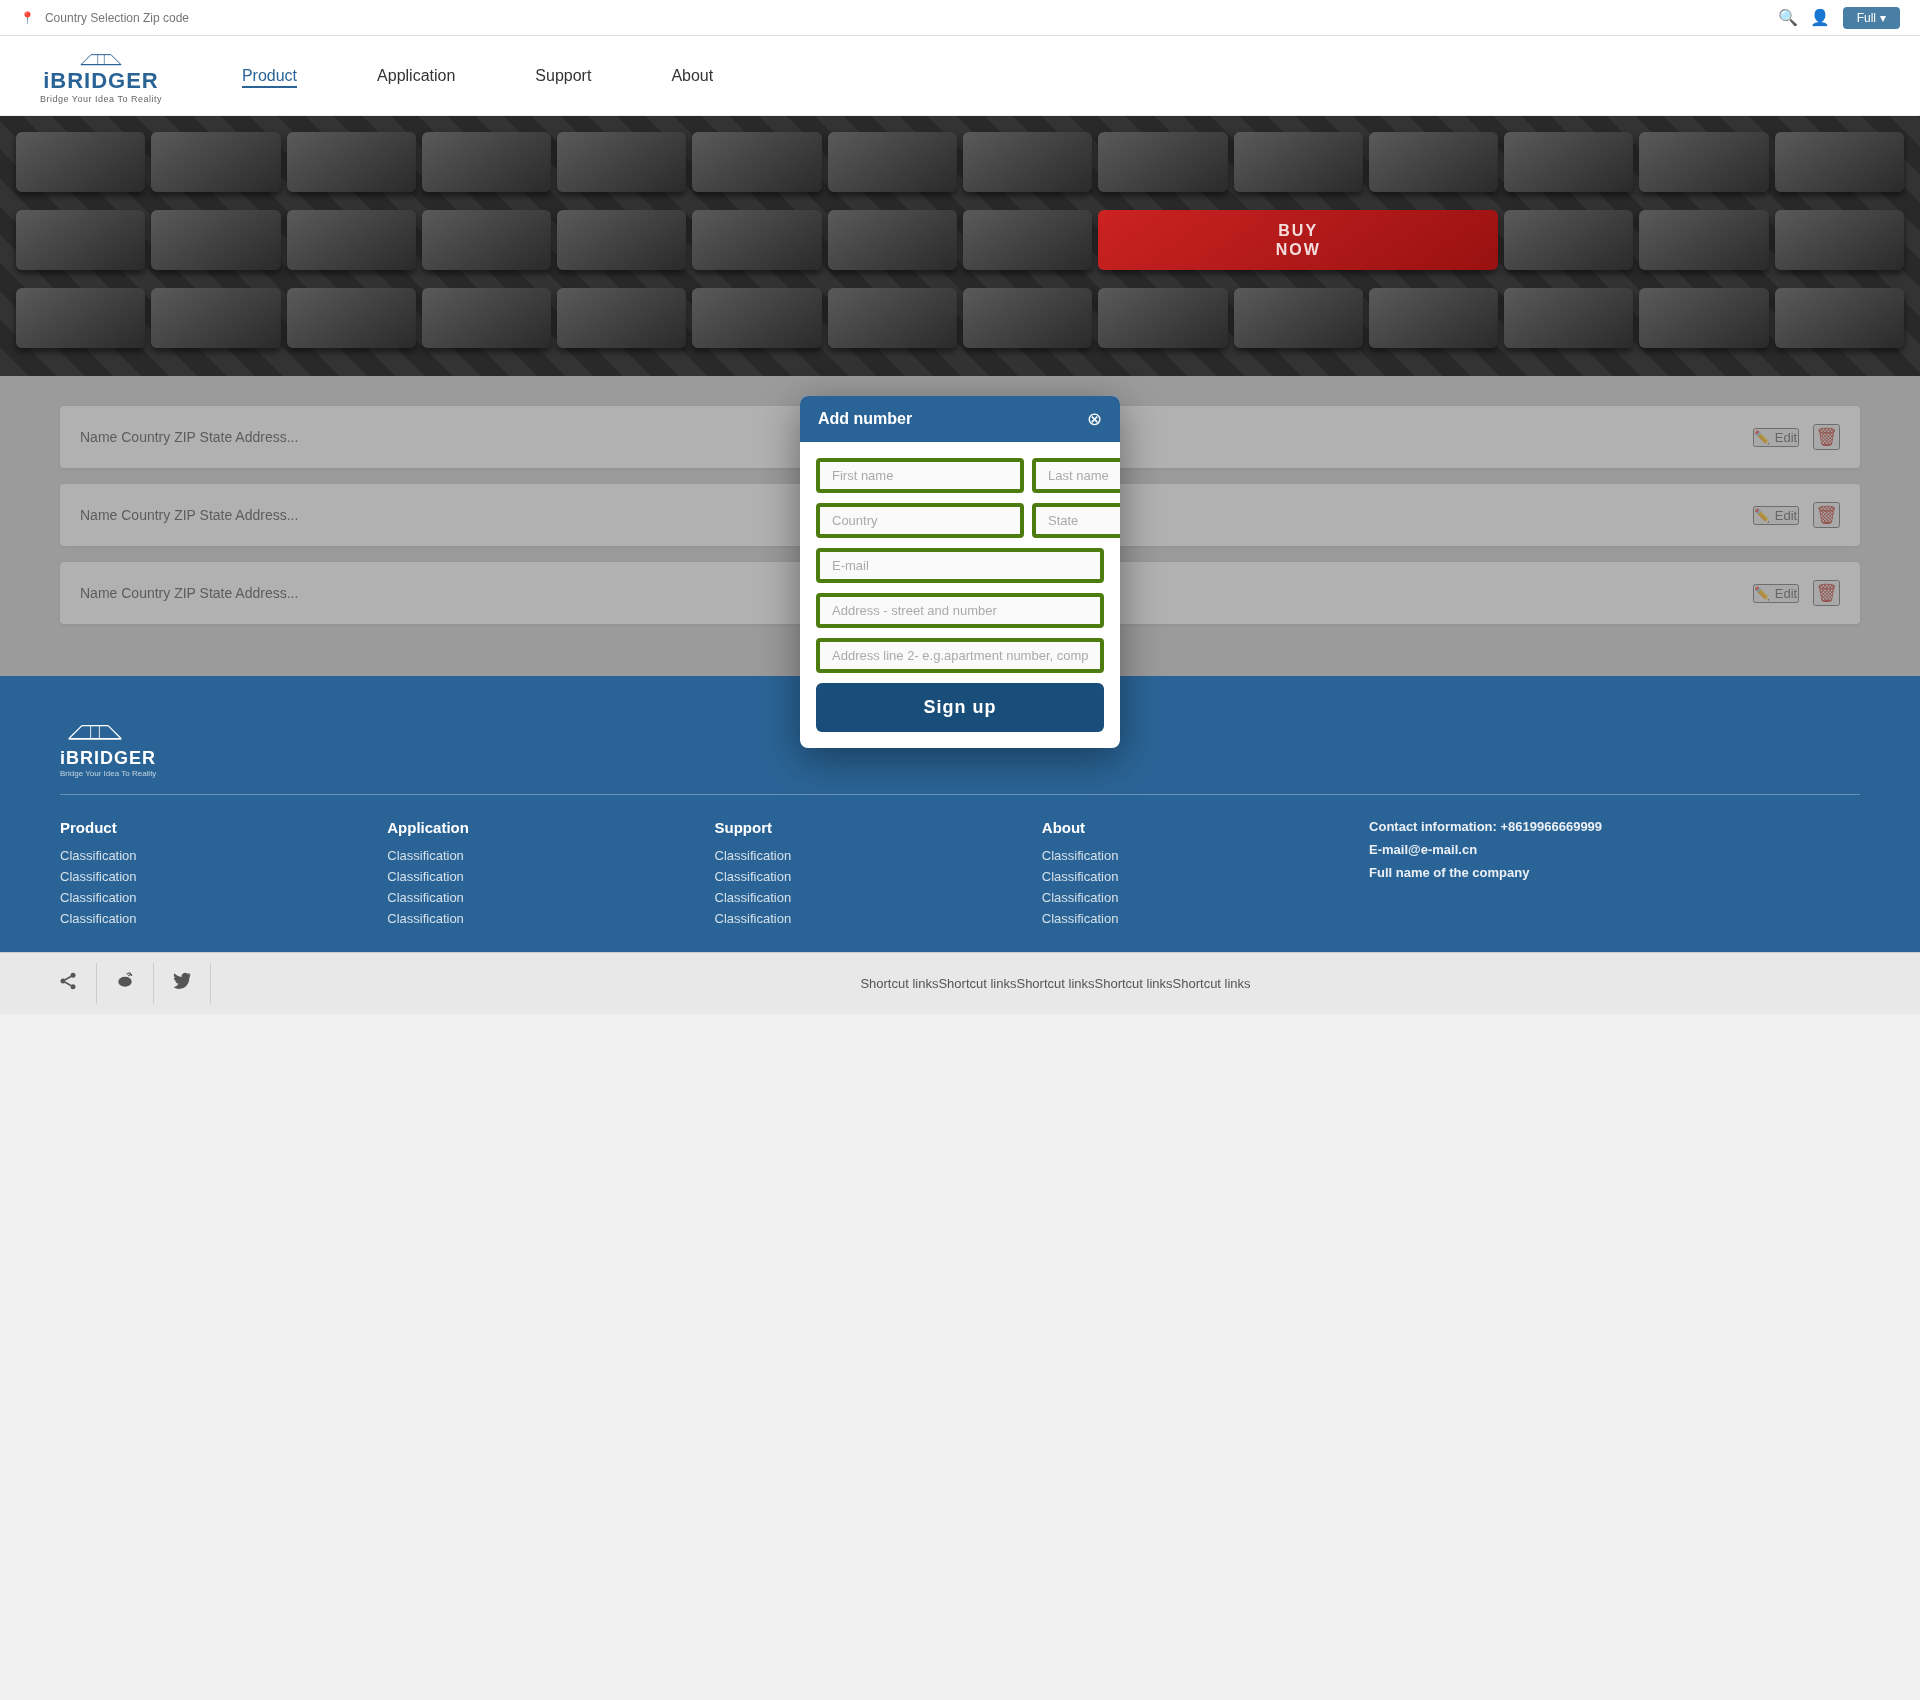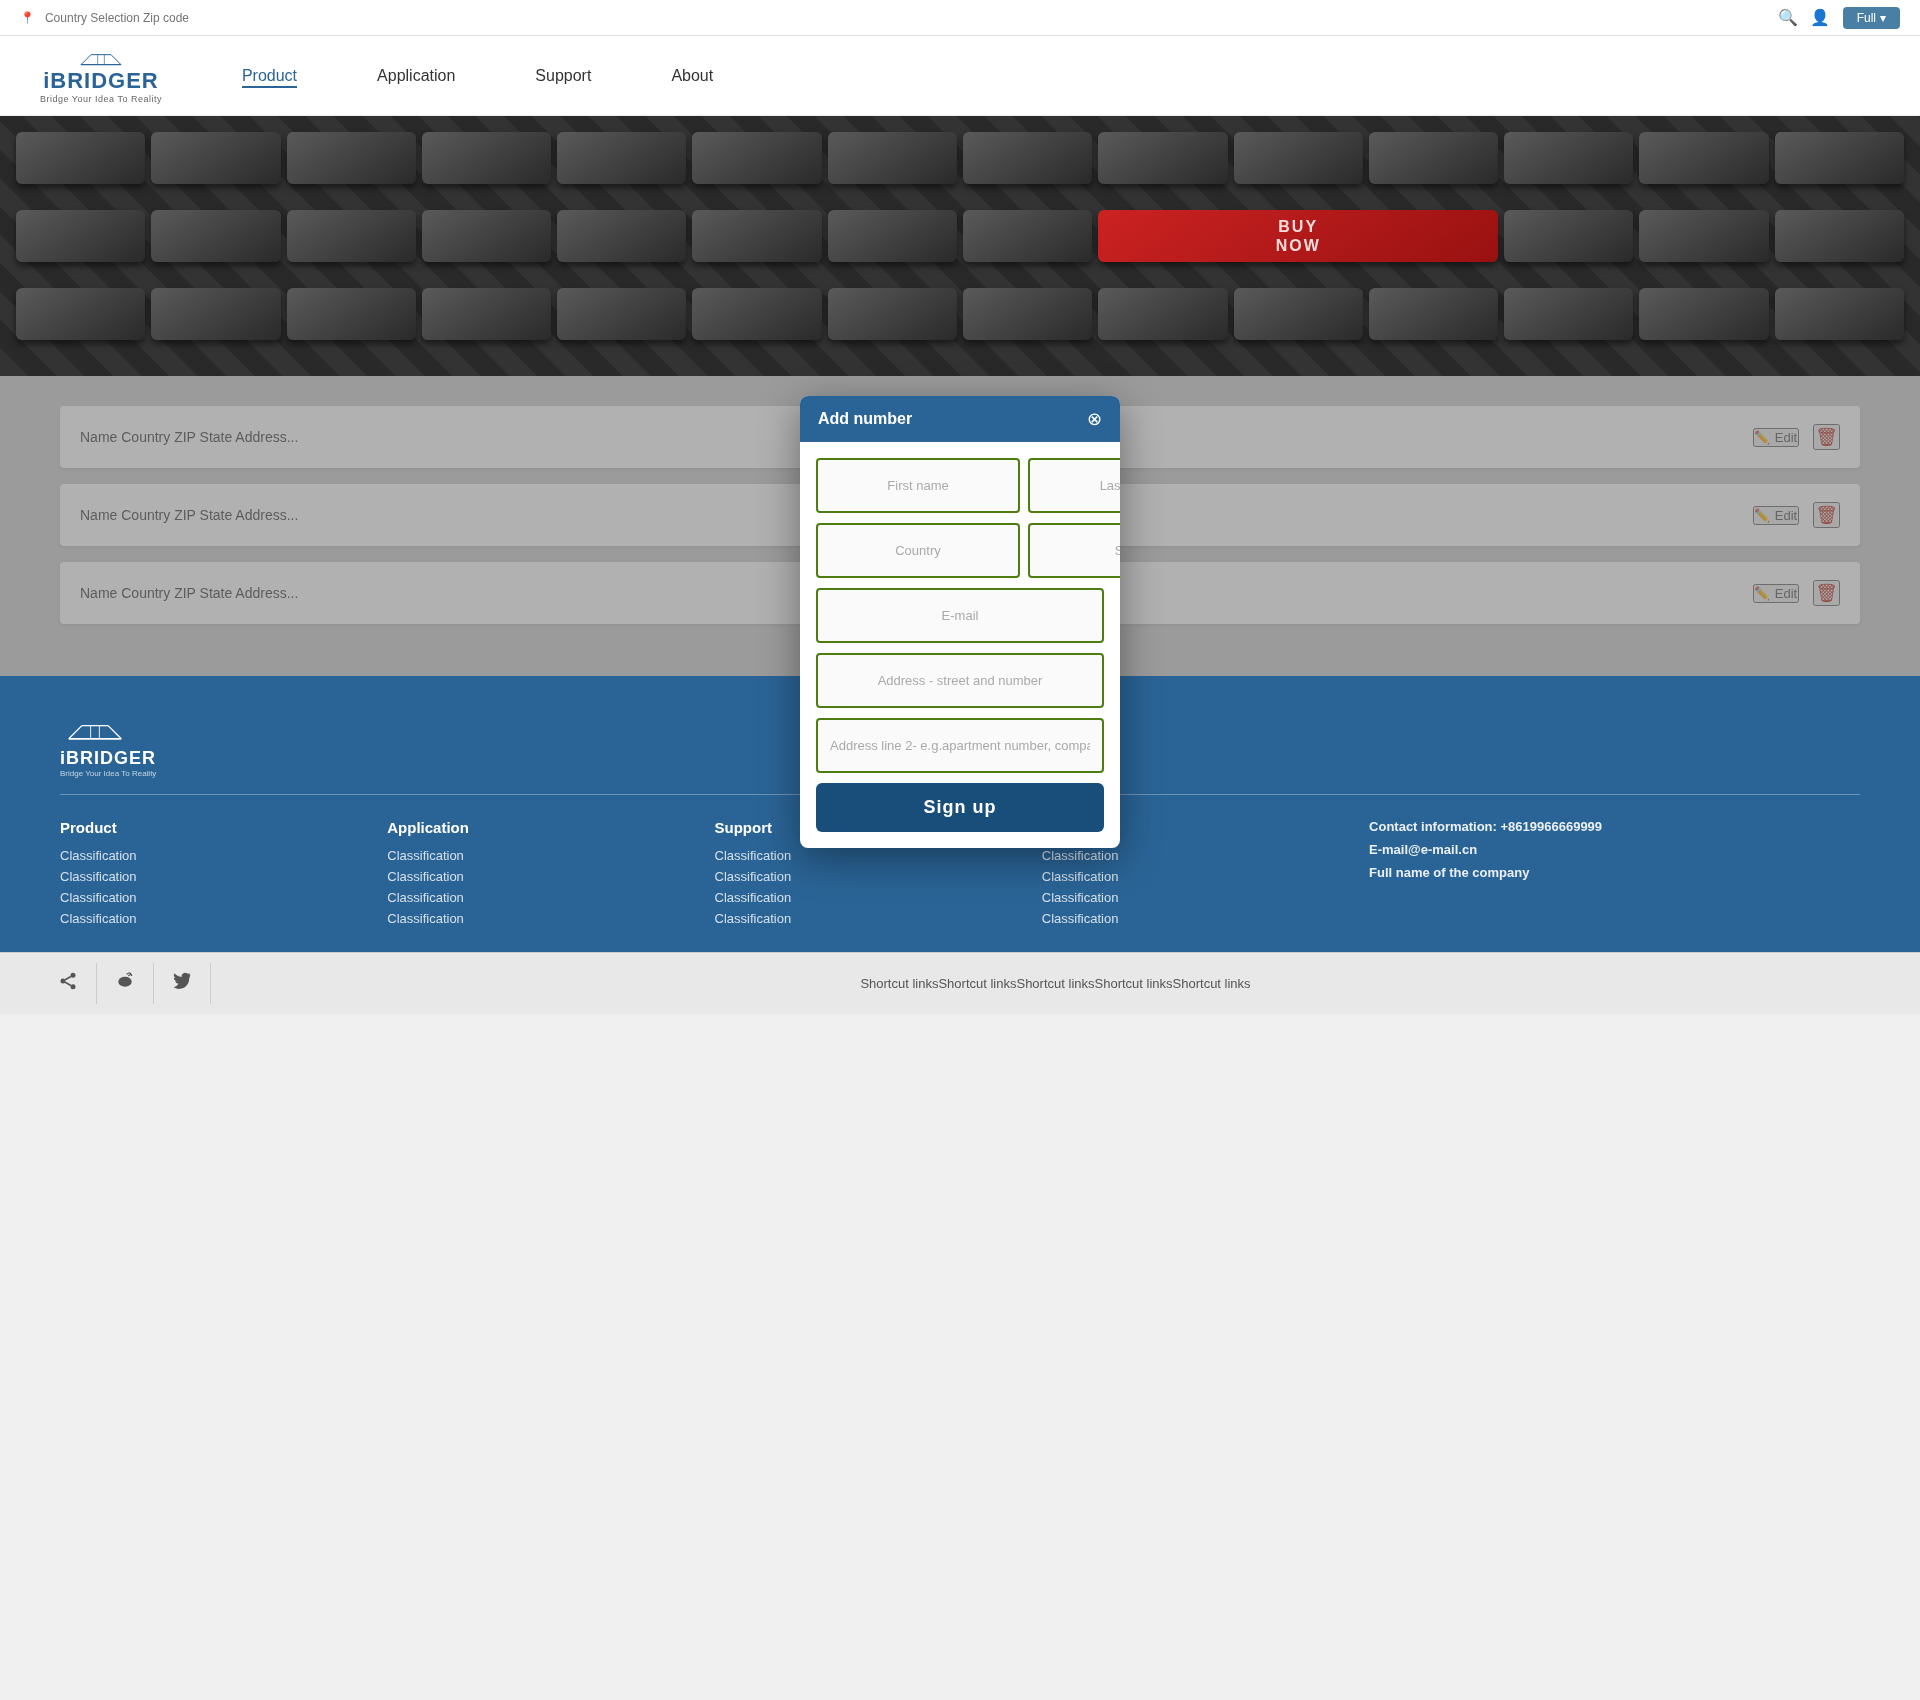--- a/index.html
+++ b/index.html
@@ -105,21 +105,21 @@
       display: flex;
       align-items: center;
       justify-content: center;
       position: relative;
       overflow: hidden;
     }
     .key {
       background: linear-gradient(145deg, #6a6a6a, #3a3a3a);
       border-radius: 6px;
       box-shadow: 0 4px 6px rgba(0,0,0,0.5);
-      height: 52px;
+      height: 60px;
     }
 
     
     .main-content {
       background: rgba(180,180,180,0.5);
       padding: 30px 60px;
       min-height: 300px;
       position: relative;
     }
     .settings-header {
@@ -200,28 +200,27 @@
       display: flex;
       flex-direction: column;
       gap: 10px;
     }
     .modal-row {
       display: flex;
       gap: 8px;
     }
     .modal-input {
       flex: 1;
-      border: 2px solid #4d7c0f;
+      border: 4px solid #4d7c0f;
       border-radius: 4px;
-      padding: 18px 12px;
+      padding: 6px 12px;
       font-size: 13px;
       color: #666;
       outline: none;
       background: #fafafa;
-      text-align: center;
     }
     .modal-input::placeholder { color: #aaa; }
     .sign-up-btn {
       background: #1a4e7a;
       color: #fff;
       border: none;
       border-radius: 6px;
       padding: 14px;
       font-size: 18px;
       font-weight: bold;

